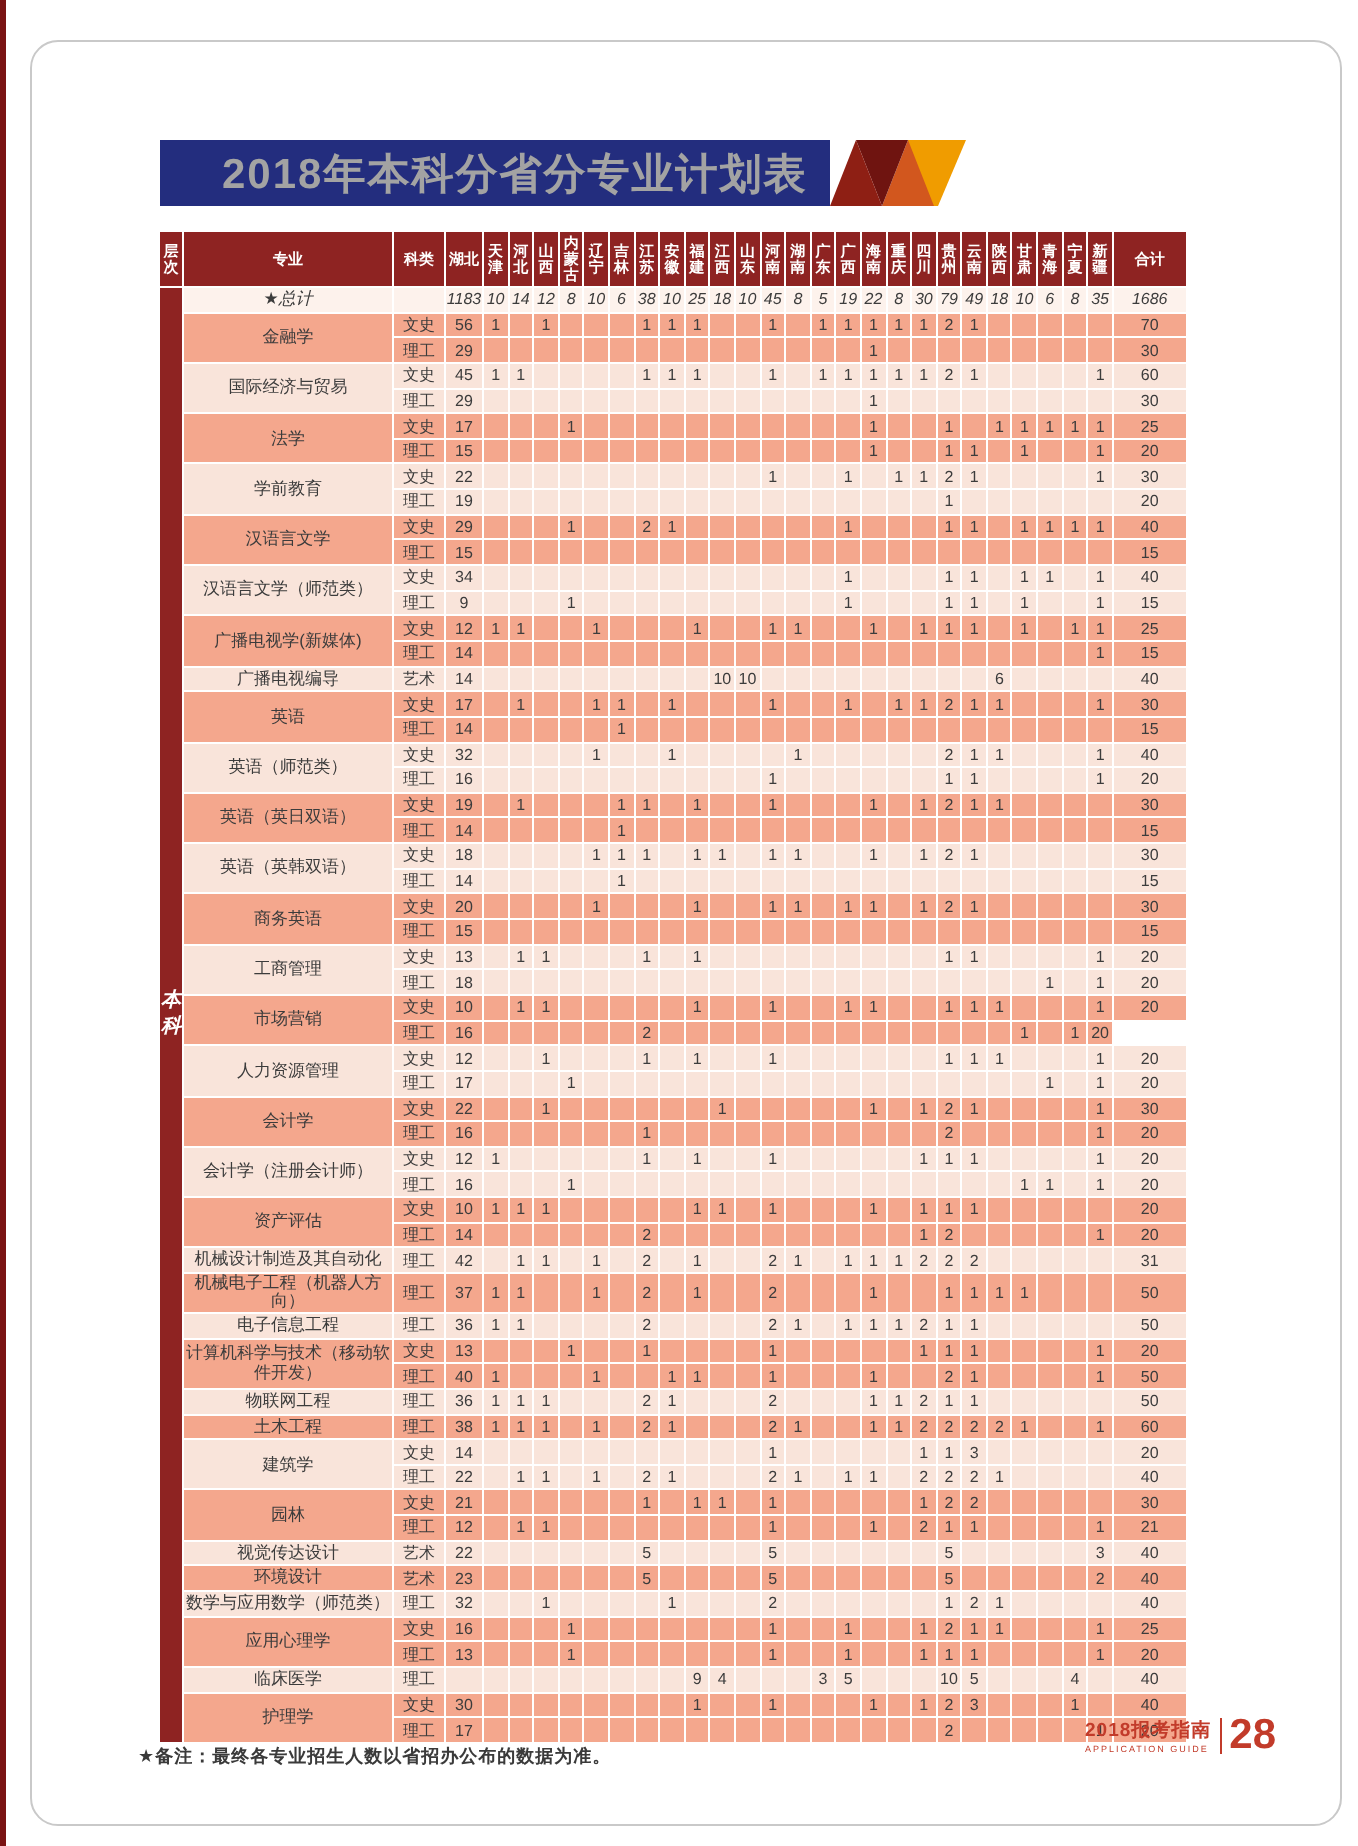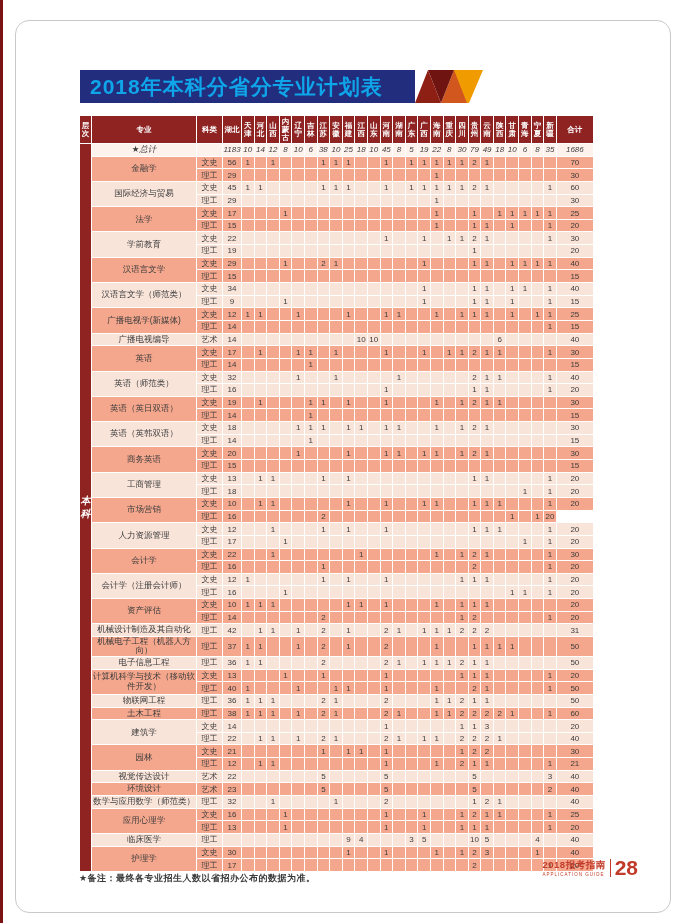--- a/index.html
+++ b/index.html
@@ -1,35 +1,35 @@
 <!DOCTYPE html>
 <html><head>
 <meta charset="utf-8">
 <style>
   html,body{margin:0;padding:0;background:#ffffff;}
   body{width:679px;height:923px;position:relative;font-family:"Liberation Sans","DejaVu Sans",sans-serif;}
   .page{position:absolute;inset:0;background:#fff;overflow:hidden;}
   .spine{position:absolute;left:0;top:0;width:3px;height:923px;background:#7a1414;}
   .frame{position:absolute;left:15px;top:20px;right:8px;bottom:10px;border:1px solid #c9c9c9;border-radius:14px;pointer-events:none;}
   .titlebar{position:absolute;left:80px;top:70px;width:335px;height:33px;background:#232d7e;display:flex;align-items:center;}
-  .title-text{color:#0ea5e9;font-weight:bold;font-size:21px;letter-spacing:1px;padding-left:10px;white-space:nowrap;}
+  .title-text{color:#a3a3a3;font-weight:bold;font-size:21px;letter-spacing:1px;padding-left:31px;white-space:nowrap;}
   .tri{position:absolute;left:415px;top:70px;}
   .table-wrap{position:absolute;left:79px;top:115px;}
   table{border-collapse:separate;border-spacing:1px;table-layout:fixed;background:#ffffff;}
   th{background:#8e2322;color:#fff;font-weight:bold;font-size:7.5px;height:27px;vertical-align:middle;text-align:center;padding:0;}
   .vc{display:block;line-height:8px;text-align:center;}
   td{height:11.65px;font-size:8px;line-height:9px;text-align:center;color:#3c3c3c;padding:0;overflow:hidden;white-space:nowrap;}
   tr.t td{background:#fdf2ec;font-style:italic;}
   tr.s td{background:#f4a78d;}
   tr.l td{background:#f9e4da;}
   td.major{font-size:8.5px;white-space:normal;line-height:9.5px;}
   td.type{font-size:8px;}
   td.level-cell{background:#8e2322 !important;color:#fff;font-weight:bold;font-size:10px;vertical-align:middle;}
   td.level-cell .vc{line-height:13px;}
-  .footnote{position:absolute;left:79px;top:872px;font-size:9px;color:#3a3a3a;font-weight:bold;letter-spacing:.5px;}
+  .footnote{position:absolute;left:69px;top:872px;font-size:9px;color:#3a3a3a;font-weight:bold;letter-spacing:.5px;}
   .brand{position:absolute;right:41px;top:856px;display:flex;align-items:center;color:#c23b2a;}
   .brand-text{text-align:left;}
   .brand-title{font-size:9.5px;font-weight:bold;letter-spacing:.5px;}
   .brand-subtitle{font-size:4.5px;letter-spacing:1px;}
   .brand-divider{width:1px;height:18px;background:#c23b2a;margin:0 4px;}
   .brand-page{font-size:21px;font-weight:bold;}
 </style>
 </head>
 <body>
 

